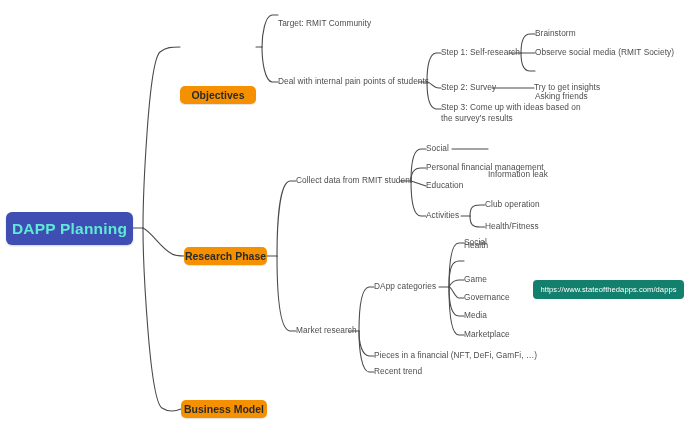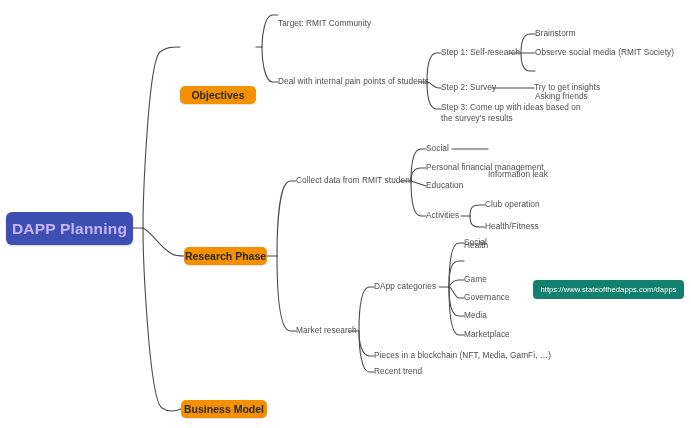--- a/index.html
+++ b/index.html
@@ -33,21 +33,21 @@
     stroke-linecap: round;
   }
   
   .node {
     position: absolute;
     box-sizing: border-box;
     white-space: nowrap;
   }
   .root-node {
     background: #3e4eb3;
-    color: #c4b5fd;
+    color: #5eead4;
     border-radius: 6px;
     font-size: 15.5px;
     font-weight: bold;
     letter-spacing: .2px;
     display: flex;
     align-items: center;
     justify-content: center;
     box-shadow: 0 1px 2px rgba(0,0,0,.18);
   }
   .branch-node {
@@ -188,21 +188,21 @@
   <div class="node leaf" style="left:426px; top:210px; height:12px;">Activities</div>
 
   <div class="node leaf" style="left:488px; top:143px; height:12px;margin-top:26px;">Information leak</div>
 
   <div class="node leaf" style="left:485px; top:199px; height:12px;">Club operation</div>
 
   <div class="node leaf" style="left:485px; top:221px; height:12px;">Health/Fitness</div>
 
   <div class="node leaf" style="left:374px; top:281px; height:12px;">DApp categories</div>
 
-  <div class="node leaf" style="left:374px; top:350px; height:12px;">Pieces in a blockchain (NFT, Media, GamFi, …)</div>
+  <div class="node leaf" style="left:374px; top:350px; height:12px;">Pieces in a financial (NFT, DeFi, GamFi, …)</div>
 
   <div class="node leaf" style="left:374px; top:366px; height:12px;">Recent trend</div>
 
   <div class="node leaf" style="left:464px; top:237px; height:12px;">Social</div>
 
   <div class="node leaf" style="left:464px; top:240px; height:12px;">Health</div>
 
   <div class="node leaf" style="left:464px; top:274px; height:12px;">Game</div>
 
   <div class="node leaf" style="left:464px; top:292px; height:12px;">Governance</div>

